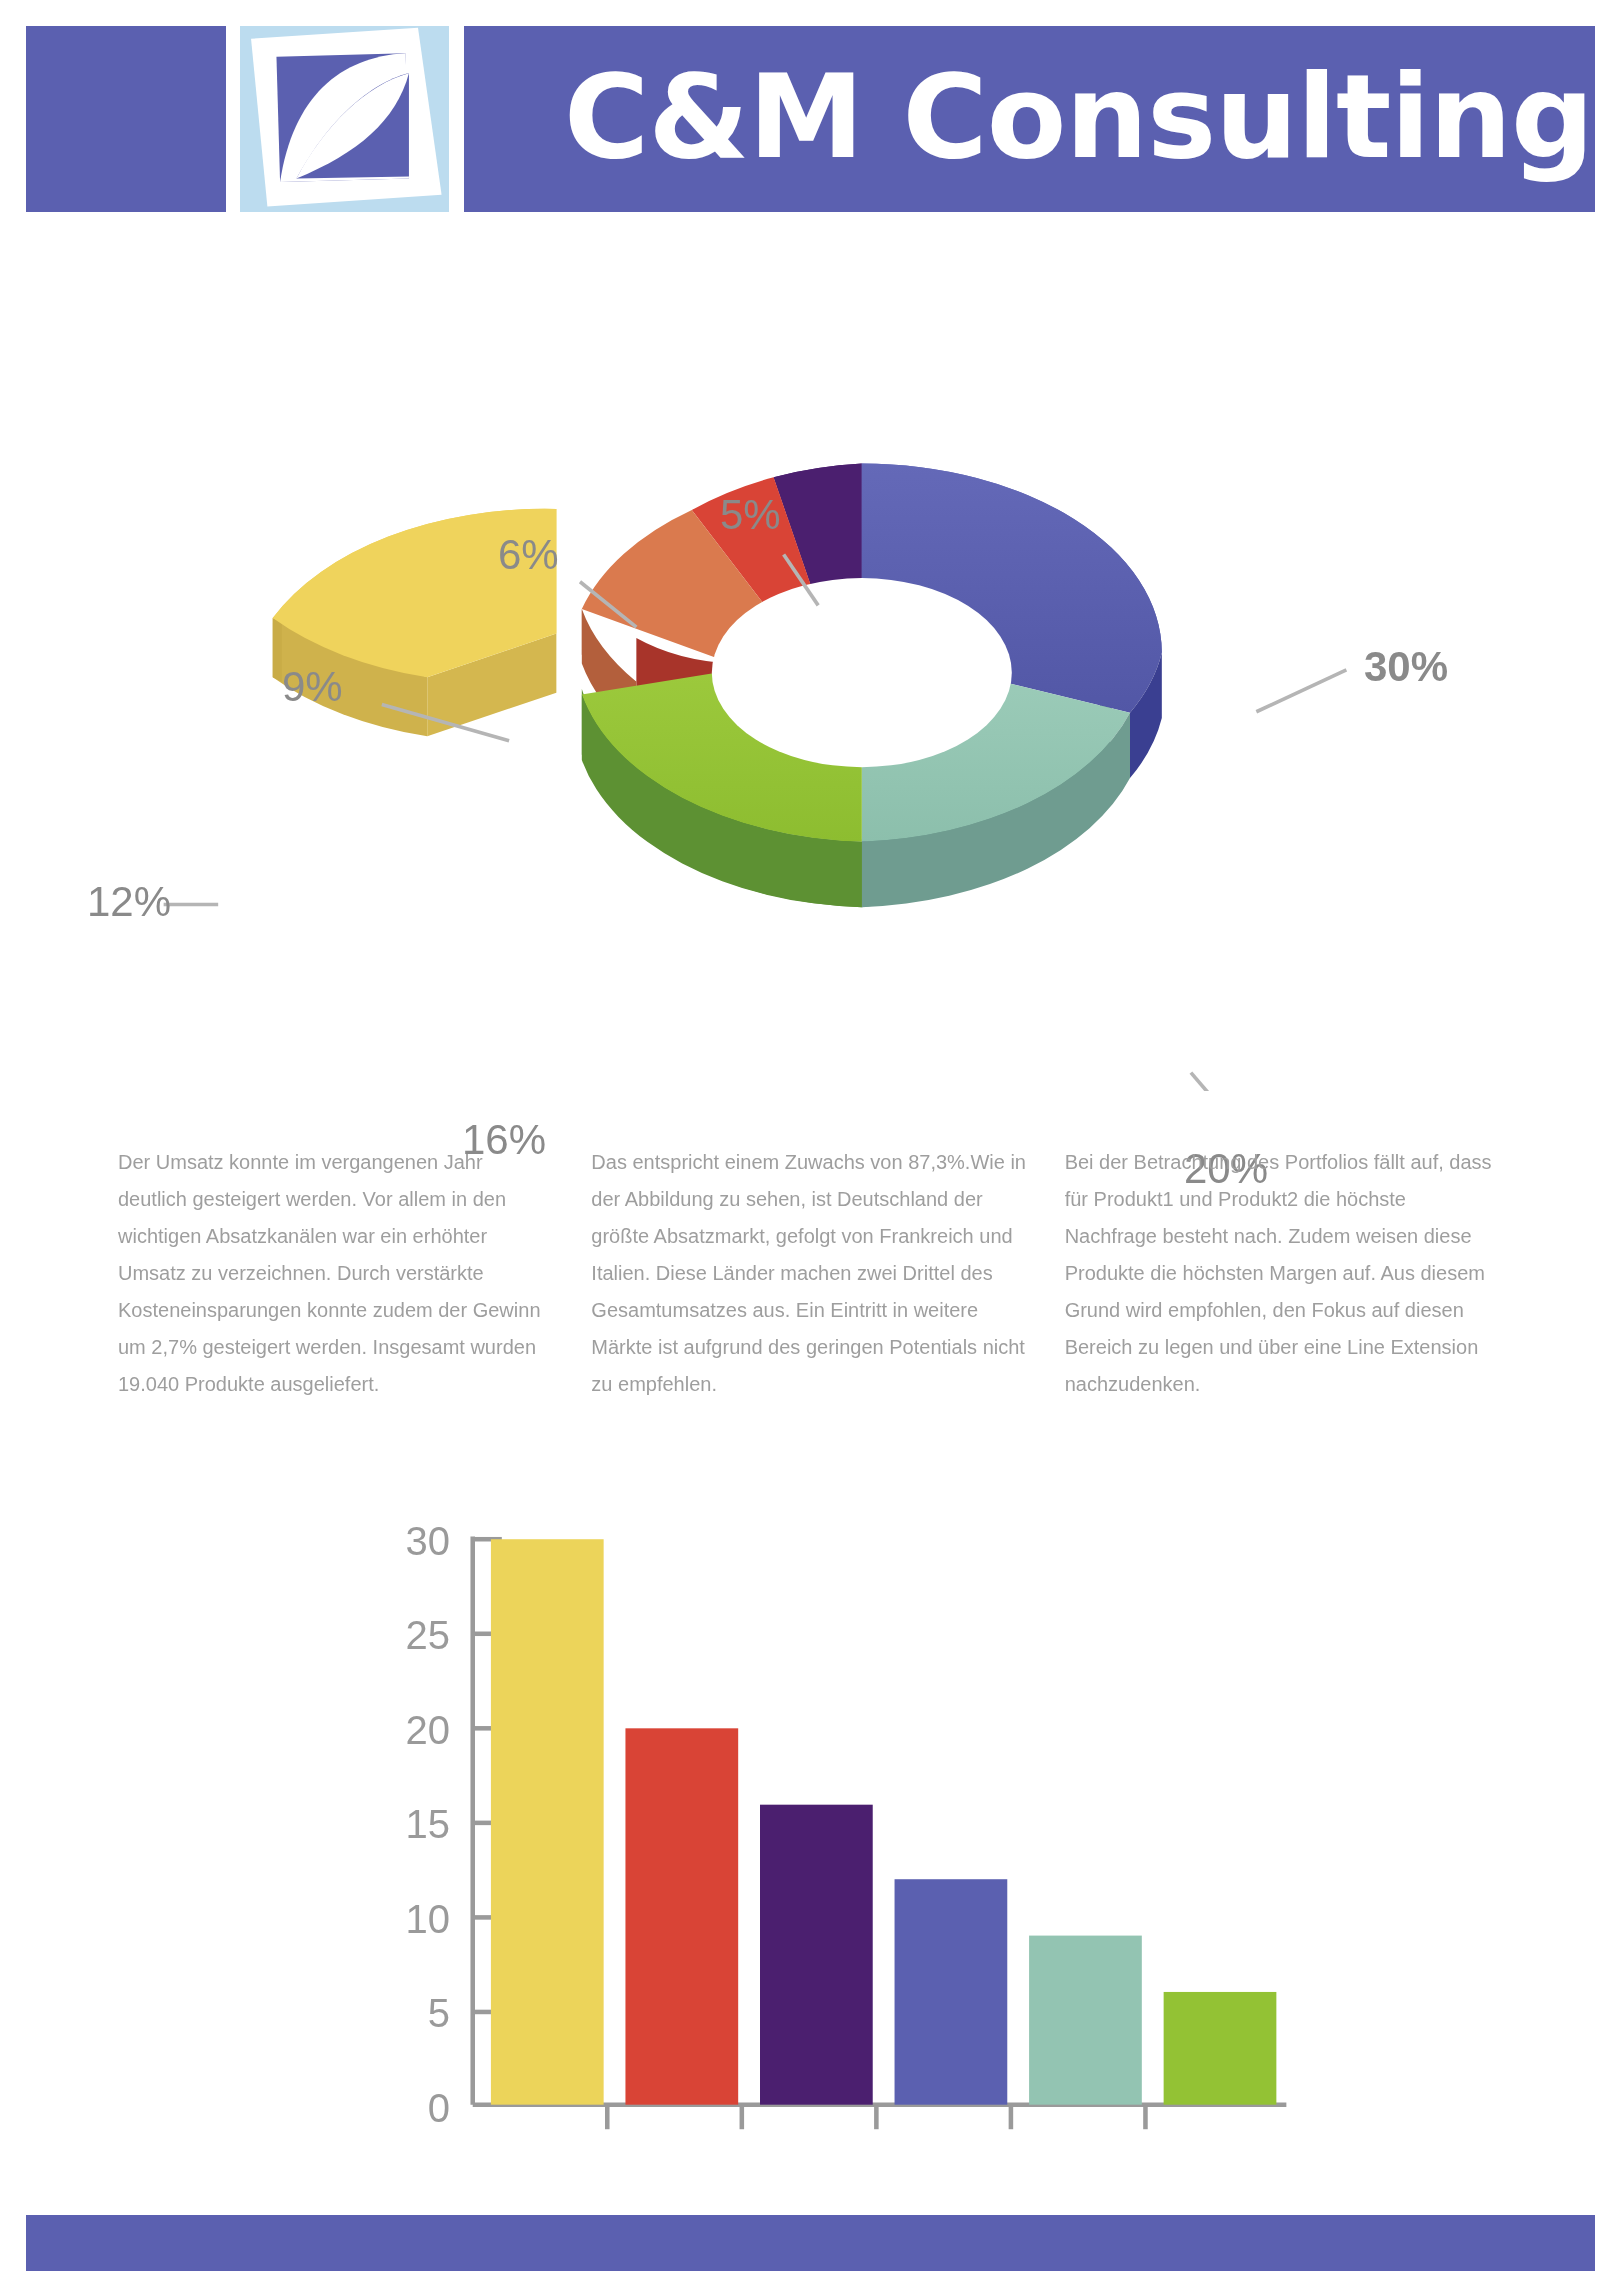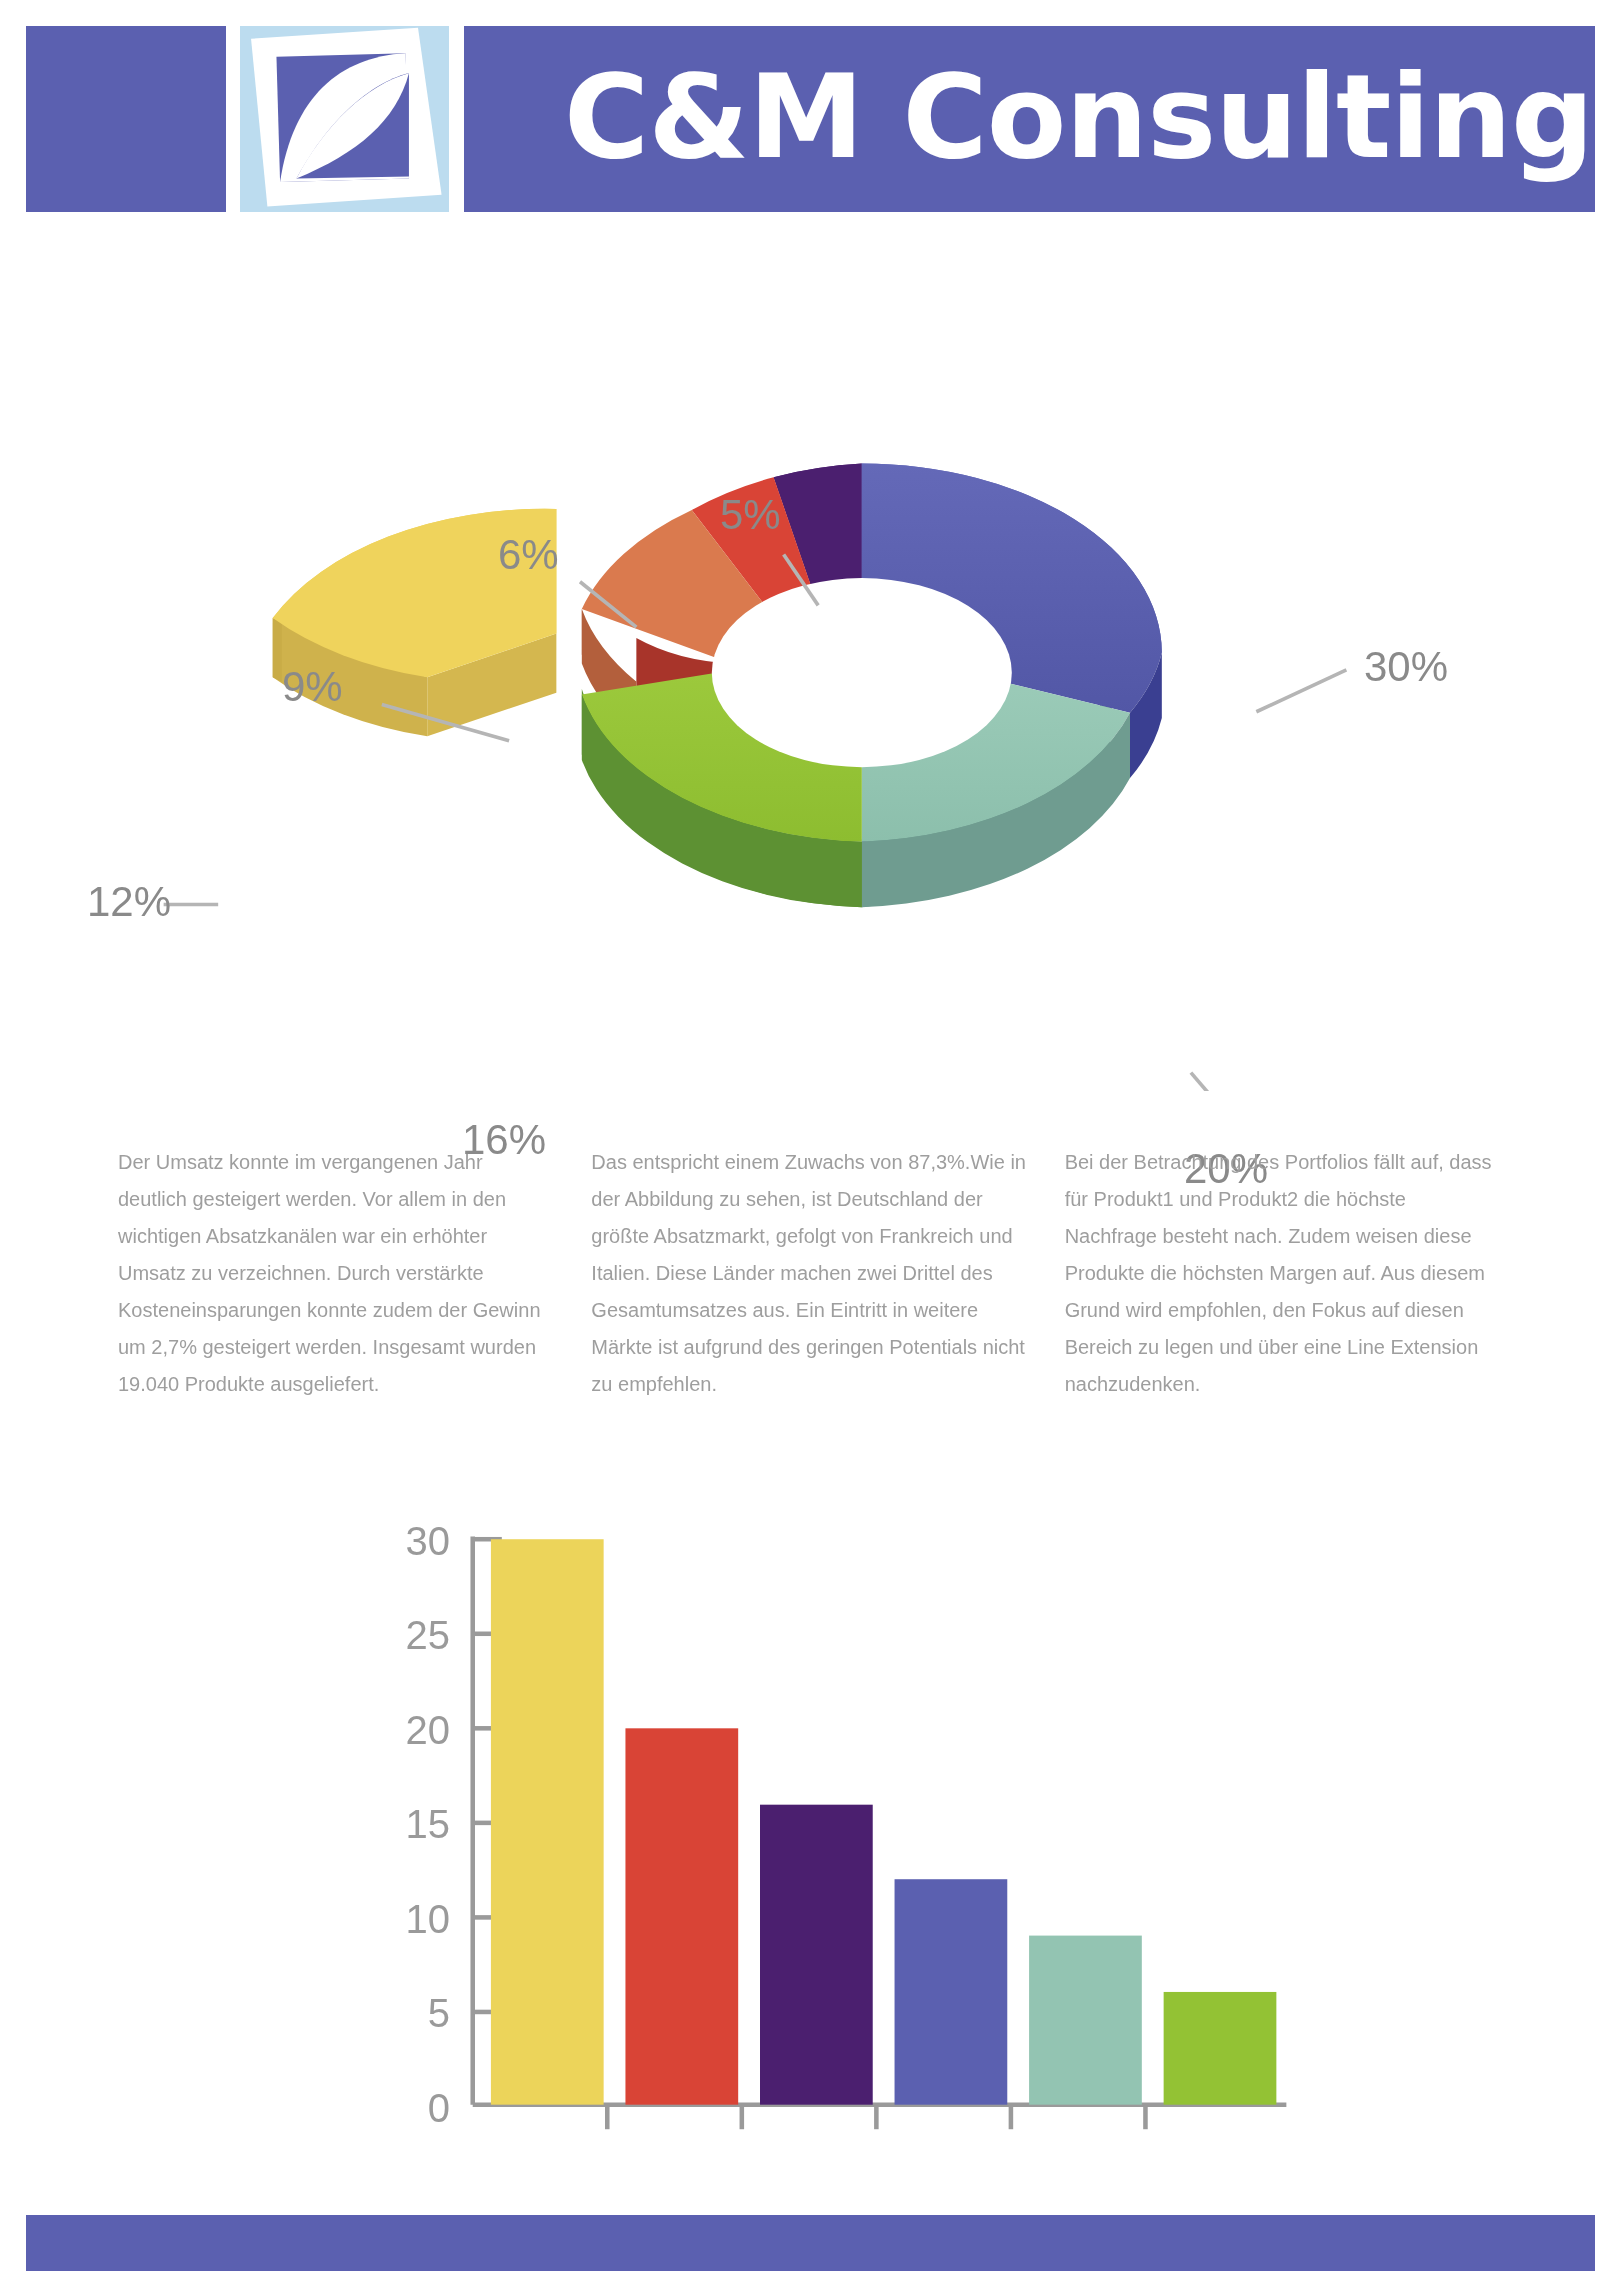--- a/index.html
+++ b/index.html
@@ -184,21 +184,21 @@
       <line x1="1382" y1="533" x2="1481" y2="487"></line>
       <line x1="1310" y1="930" x2="1370" y2="1000"></line>
       <line x1="688" y1="960" x2="638" y2="1030"></line>
       <line x1="240" y1="745" x2="180" y2="745"></line>
       <line x1="560" y1="565" x2="420" y2="525"></line>
       <line x1="700" y1="440" x2="638" y2="390"></line>
       <line x1="900" y1="416" x2="862" y2="360"></line>
     </g>
   </svg>
 
-  <span class="donut-label" style="left:1364px; top:416px;">30%</span>
+  <span class="donut-label" style="left:1364px; top:416px;font-weight:bold;">30%</span>
   <span class="donut-label" style="left:1184px; top:918px;">20%</span>
   <span class="donut-label" style="left:462px;  top:889px;">16%</span>
   <span class="donut-label" style="left:87px;   top:651px;">12%</span>
   <span class="donut-label" style="left:282px;  top:436px;">9%</span>
   <span class="donut-label" style="left:498px;  top:304px;">6%</span>
   <span class="donut-label" style="left:720px;  top:264px;">5%</span>
 </div>
 
 <div class="cols">
   <div class="col">Der Umsatz konnte im vergangenen Jahr deutlich gesteigert werden. Vor allem in den wichtigen Absatzkanälen war ein erhöhter Umsatz zu verzeichnen. Durch verstärkte Kosteneinsparungen konnte zudem der Gewinn um 2,7% gesteigert werden. Insgesamt wurden 19.040 Produkte ausgeliefert.</div>

